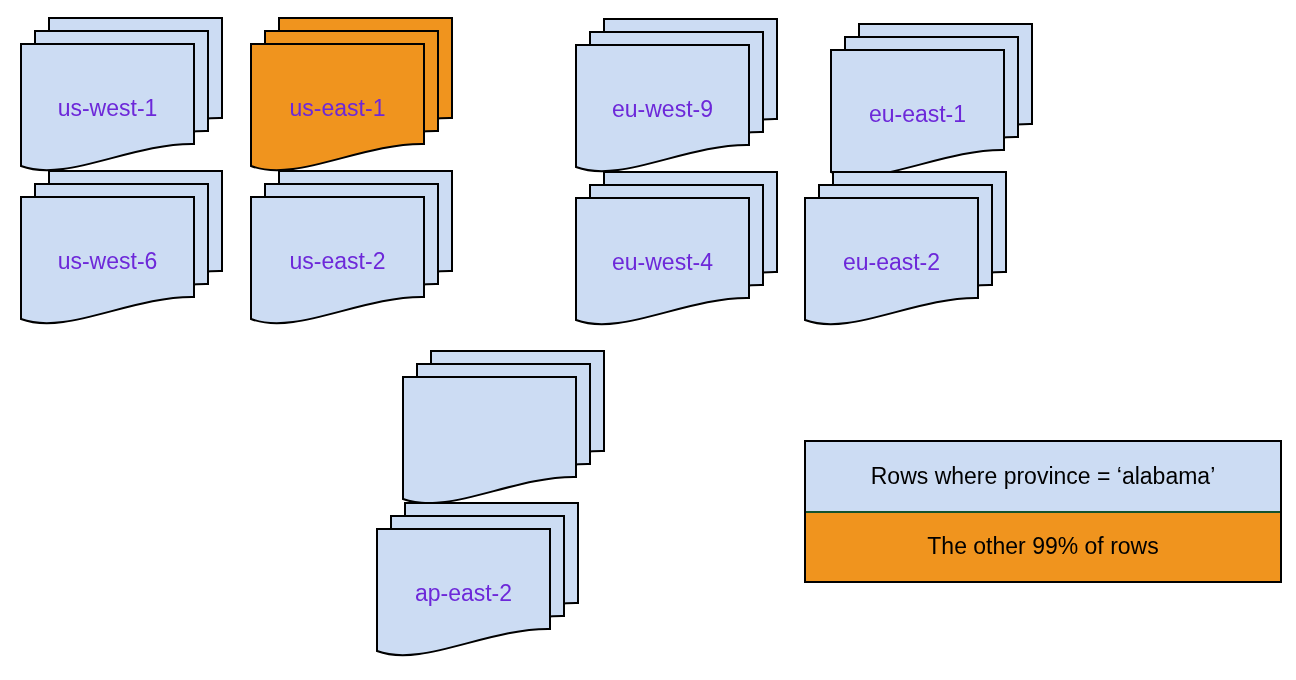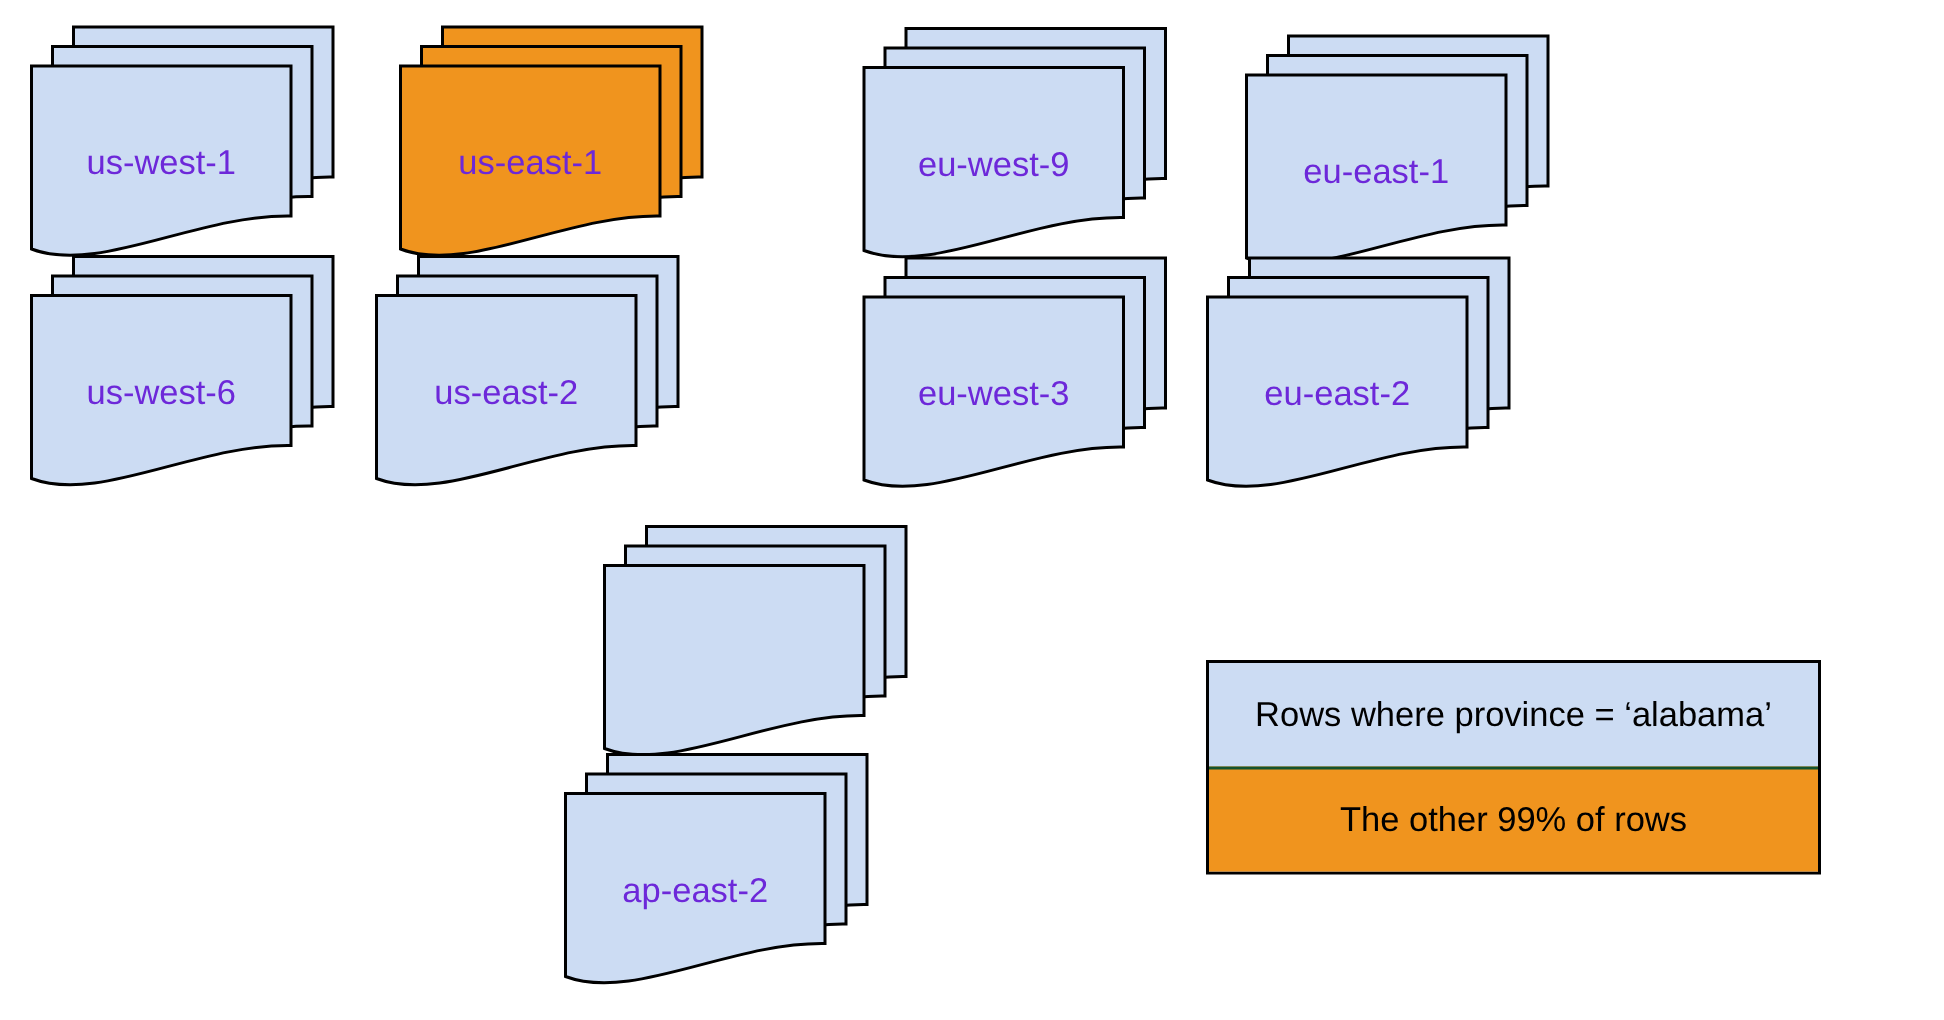--- a/index.html
+++ b/index.html
@@ -47,21 +47,21 @@
     font-size: 23px;
     color: #6d28d9;
     white-space: nowrap;
     pointer-events: none;
   }
   
   .legend {
     position: absolute;
     left: 804px;
     top: 440px;
-    width: 410px;
+    width: 478px;
     height: 143px;
     border: 2px solid #000000;
     box-sizing: border-box;
     display: flex;
     flex-direction: column;
   }
   .legend-row {
     flex: 1 1 0;
     display: flex;
     align-items: center;
@@ -93,21 +93,21 @@
       <path class="doc-path" d="M 1 1 H 174 V 101 C 111 100 46 140 1 123 Z"></path>
     </svg>
     <svg class="layer-middle" width="177" height="134" viewBox="0 0 177 134" aria-hidden="true">
       <path class="doc-path" d="M 1 1 H 174 V 101 C 111 100 46 140 1 123 Z"></path>
     </svg>
     <svg class="layer-front" width="177" height="134" viewBox="0 0 177 134" aria-hidden="true">
       <path class="doc-path" d="M 1 1 H 174 V 101 C 111 100 46 140 1 123 Z"></path>
     </svg>
     <div class="label">us-west-1</div>
   </div>
-    <div class="stack" style="left: 266px; top: 17px; --doc-fill: #f0941e;">
+    <div class="stack" style="left: 250px; top: 17px; --doc-fill: #f0941e;">
     <svg class="layer-back" width="177" height="134" viewBox="0 0 177 134" aria-hidden="true">
       <path class="doc-path" d="M 1 1 H 174 V 101 C 111 100 46 140 1 123 Z"></path>
     </svg>
     <svg class="layer-middle" width="177" height="134" viewBox="0 0 177 134" aria-hidden="true">
       <path class="doc-path" d="M 1 1 H 174 V 101 C 111 100 46 140 1 123 Z"></path>
     </svg>
     <svg class="layer-front" width="177" height="134" viewBox="0 0 177 134" aria-hidden="true">
       <path class="doc-path" d="M 1 1 H 174 V 101 C 111 100 46 140 1 123 Z"></path>
     </svg>
     <div class="label">us-east-1</div>
@@ -163,21 +163,21 @@
     <div class="stack" style="left: 575px; top: 171px; --doc-fill: #ccdcf3;">
     <svg class="layer-back" width="177" height="134" viewBox="0 0 177 134" aria-hidden="true">
       <path class="doc-path" d="M 1 1 H 174 V 101 C 111 100 46 140 1 123 Z"></path>
     </svg>
     <svg class="layer-middle" width="177" height="134" viewBox="0 0 177 134" aria-hidden="true">
       <path class="doc-path" d="M 1 1 H 174 V 101 C 111 100 46 140 1 123 Z"></path>
     </svg>
     <svg class="layer-front" width="177" height="134" viewBox="0 0 177 134" aria-hidden="true">
       <path class="doc-path" d="M 1 1 H 174 V 101 C 111 100 46 140 1 123 Z"></path>
     </svg>
-    <div class="label">eu-west-3</div>
+    <div class="label">eu-west-4</div>
   </div>
     <div class="stack" style="left: 804px; top: 171px; --doc-fill: #ccdcf3;">
     <svg class="layer-back" width="177" height="134" viewBox="0 0 177 134" aria-hidden="true">
       <path class="doc-path" d="M 1 1 H 174 V 101 C 111 100 46 140 1 123 Z"></path>
     </svg>
     <svg class="layer-middle" width="177" height="134" viewBox="0 0 177 134" aria-hidden="true">
       <path class="doc-path" d="M 1 1 H 174 V 101 C 111 100 46 140 1 123 Z"></path>
     </svg>
     <svg class="layer-front" width="177" height="134" viewBox="0 0 177 134" aria-hidden="true">
       <path class="doc-path" d="M 1 1 H 174 V 101 C 111 100 46 140 1 123 Z"></path>

